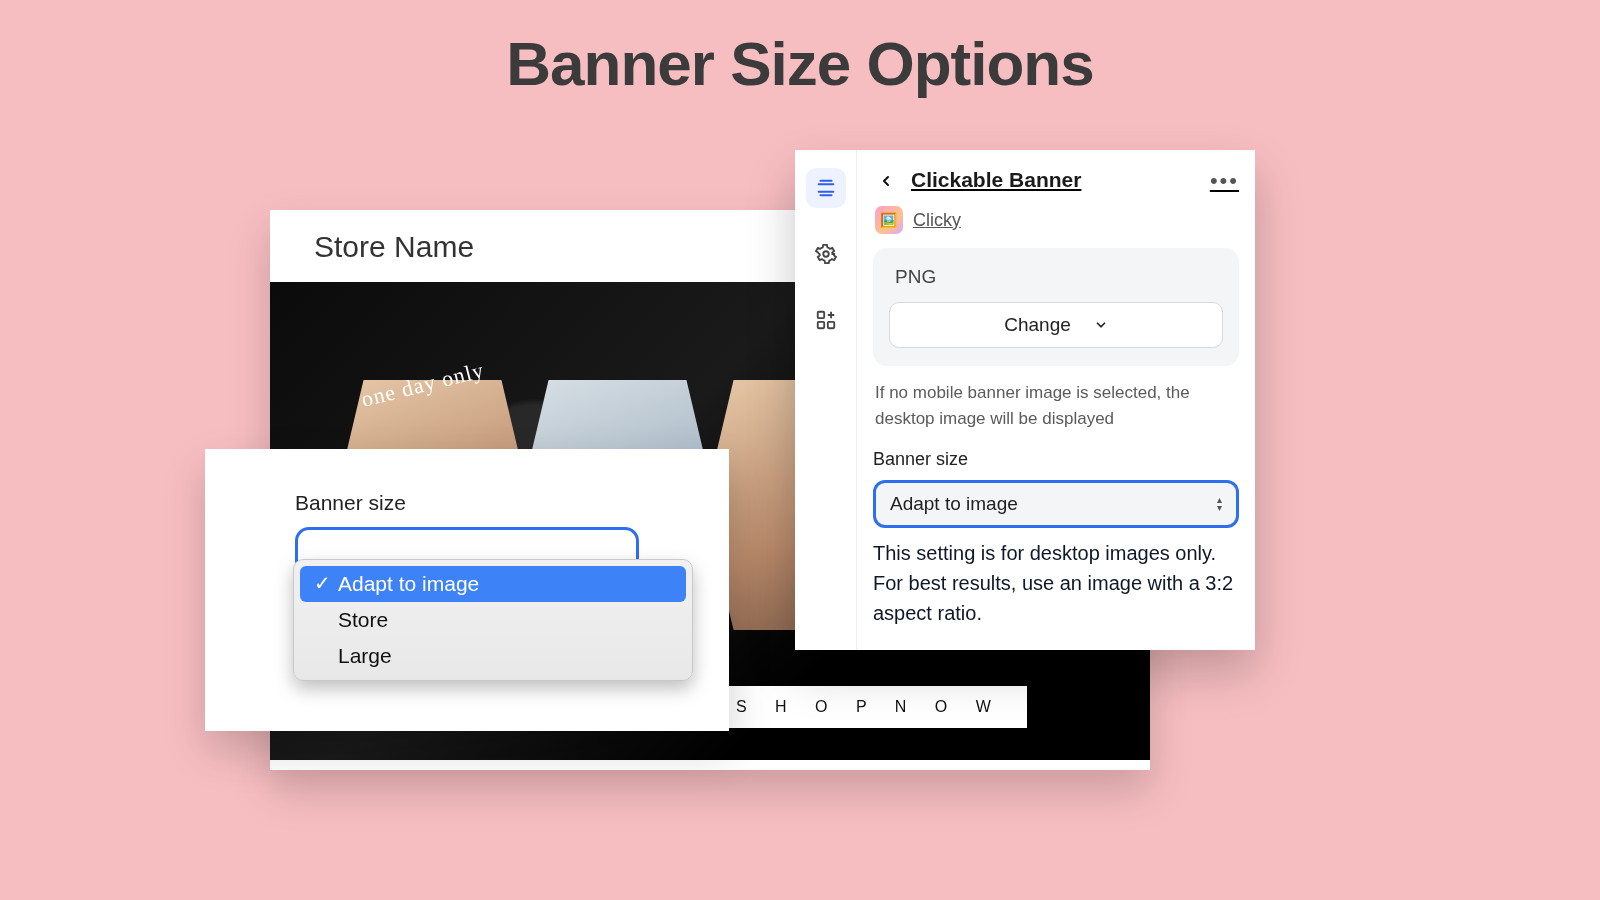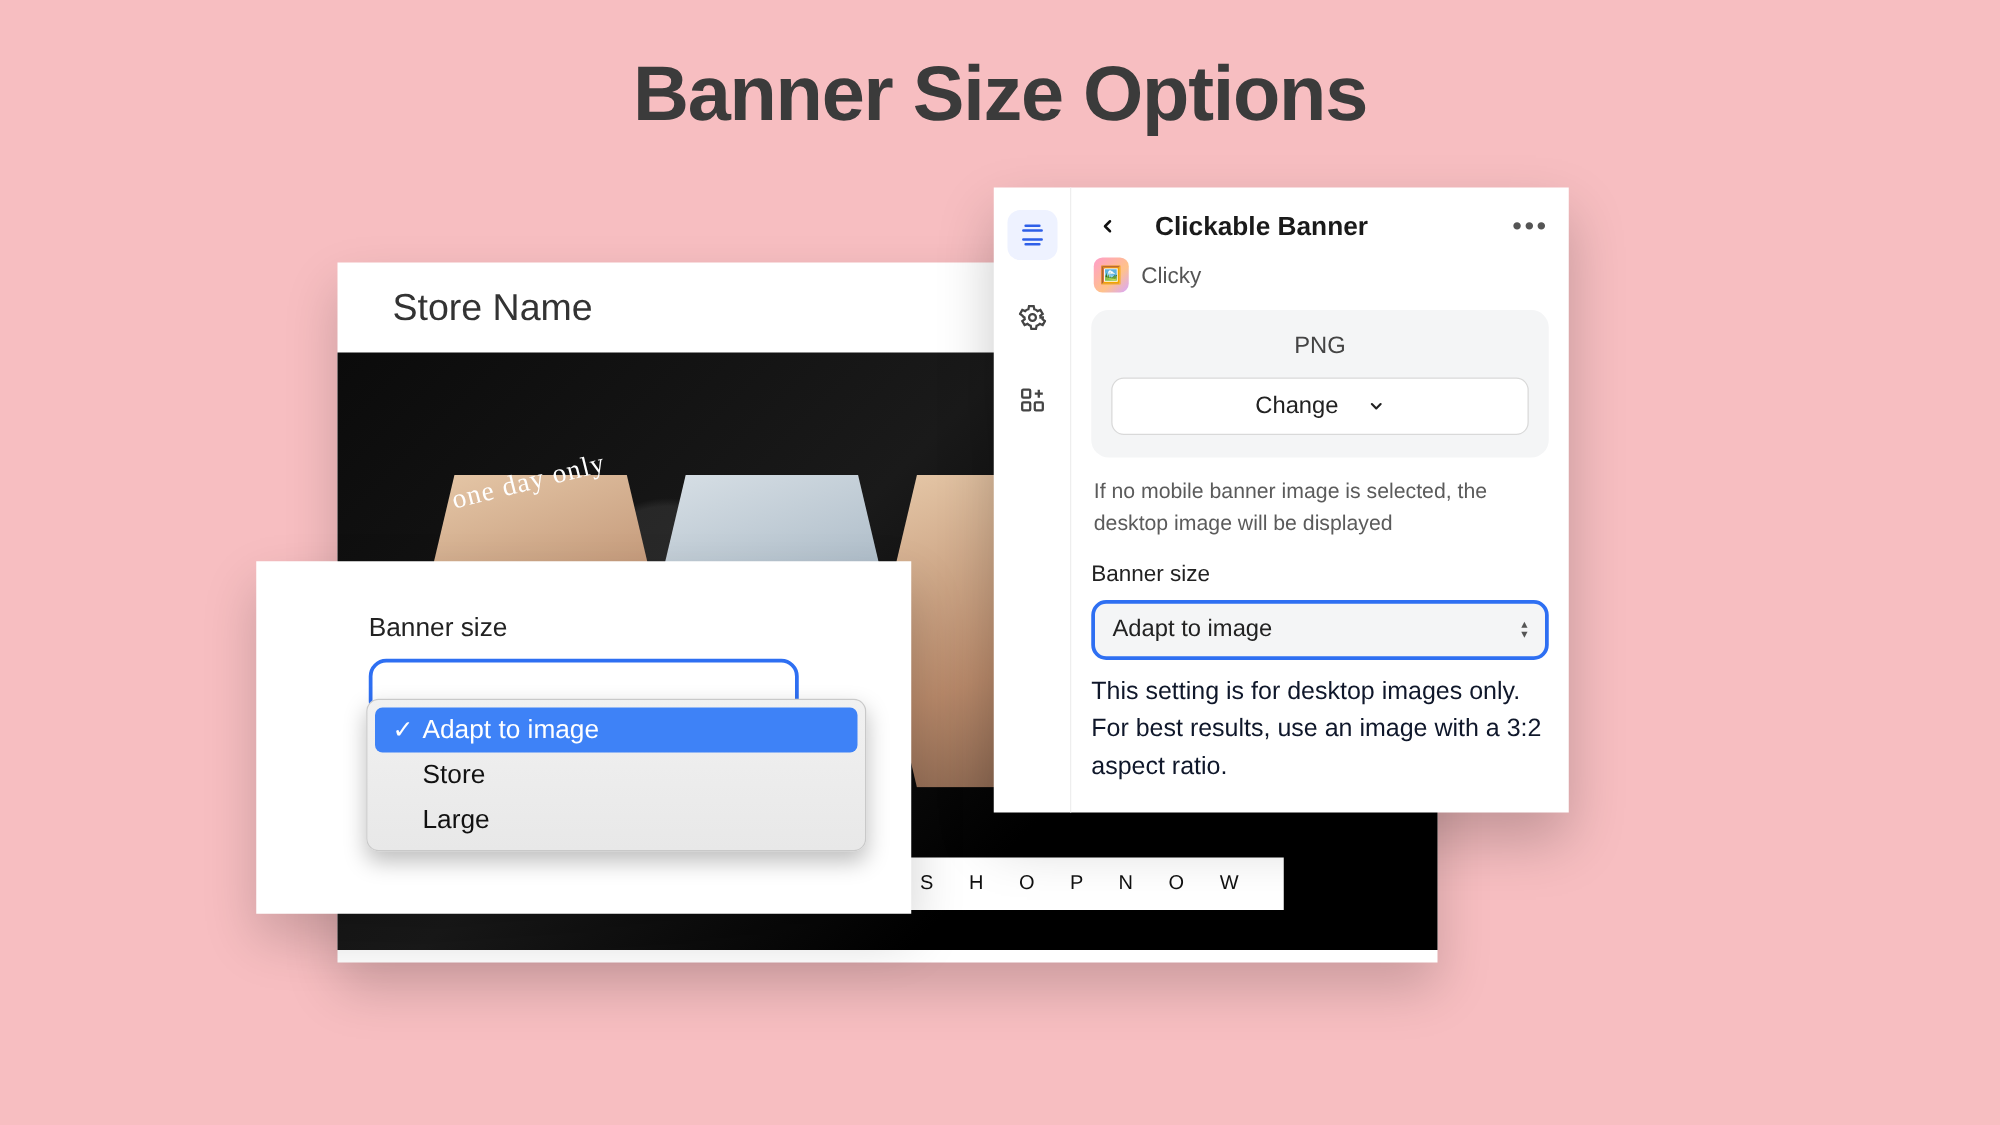--- a/index.html
+++ b/index.html
@@ -8,21 +8,21 @@
     background: #f7bec1;
     font-family: -apple-system, BlinkMacSystemFont, "Segoe UI", Helvetica, Arial, sans-serif;
     overflow: hidden;
     position: relative;
   }
   .title {
     text-align: center;
     font-size: 62px;
     font-weight: 800;
     color: #3b3b3b;
-    padding-top: 40px;
+    padding-top: 28px;
     letter-spacing: -1px;
   }
 
   
   .store {
     position: absolute;
     left: 270px; top: 210px;
     width: 880px; height: 560px;
     background: #fff;
     box-shadow: 0 20px 40px rgba(0,0,0,.18);
@@ -119,36 +119,36 @@
   }
   .rail .ic {
     width:40px; height:40px; border-radius:10px;
     display:flex; align-items:center; justify-content:center;
     cursor:pointer;
   }
   .rail .ic.active { background:#eef2ff; }
   .rail svg { width:22px; height:22px; }
 
   .pane { flex:1; padding:18px 16px 20px; position:relative; }
-  .pane-head { display:flex; align-items:flex-end; gap:25px; }
+  .pane-head { display:flex; align-items:flex-start; gap:12px;text-decoration:underline; }
   .back { width:26px; height:26px; display:flex; align-items:center; justify-content:center; cursor:pointer;}
   .pane-title { font-size:21px; font-weight:700; color:#1a1a1a; flex:1;}
   .dots { font-size:22px; color:#555; cursor:pointer; letter-spacing:2px;}
   .app-row { display:flex; align-items:center; gap:10px; margin:12px 0 14px 2px;}
   .app-icon {
     width:28px; height:28px; border-radius:7px;
     background: linear-gradient(135deg,#ff9ecb,#ffc28a 60%,#d8a6ff);
     display:flex; align-items:center; justify-content:center; font-size:14px;
   }
-  .app-name { font-size:18px; color:#555;}
+  .app-name { font-size:18px; color:#555;text-decoration:underline;}
   .card {
     background:#f4f5f6; border-radius:14px;
     padding:14px 16px 18px; margin-bottom:14px;
   }
-  .png { font-size:19px; color:#444; padding:4px 6px 14px;text-align:center;}
+  .png { font-size:19px; color:#444; padding:4px 6px 14px;}
   .change-btn {
     width:100%; background:#fff; border:1px solid #d9d9d9; border-radius:10px;
     height:46px; font-size:19px; color:#222; cursor:pointer;
     display:flex; align-items:center; justify-content:center; gap:23px;
   }
   .hint { font-size:17px; color:#5b5b5b; line-height:1.5; margin:6px 2px 18px;}
   .field-label { font-size:18px; color:#222; margin-bottom:10px;}
   .select2 {
     width:100%; height:48px;
     border:3px solid #2e6ff2; border-radius:12px;

